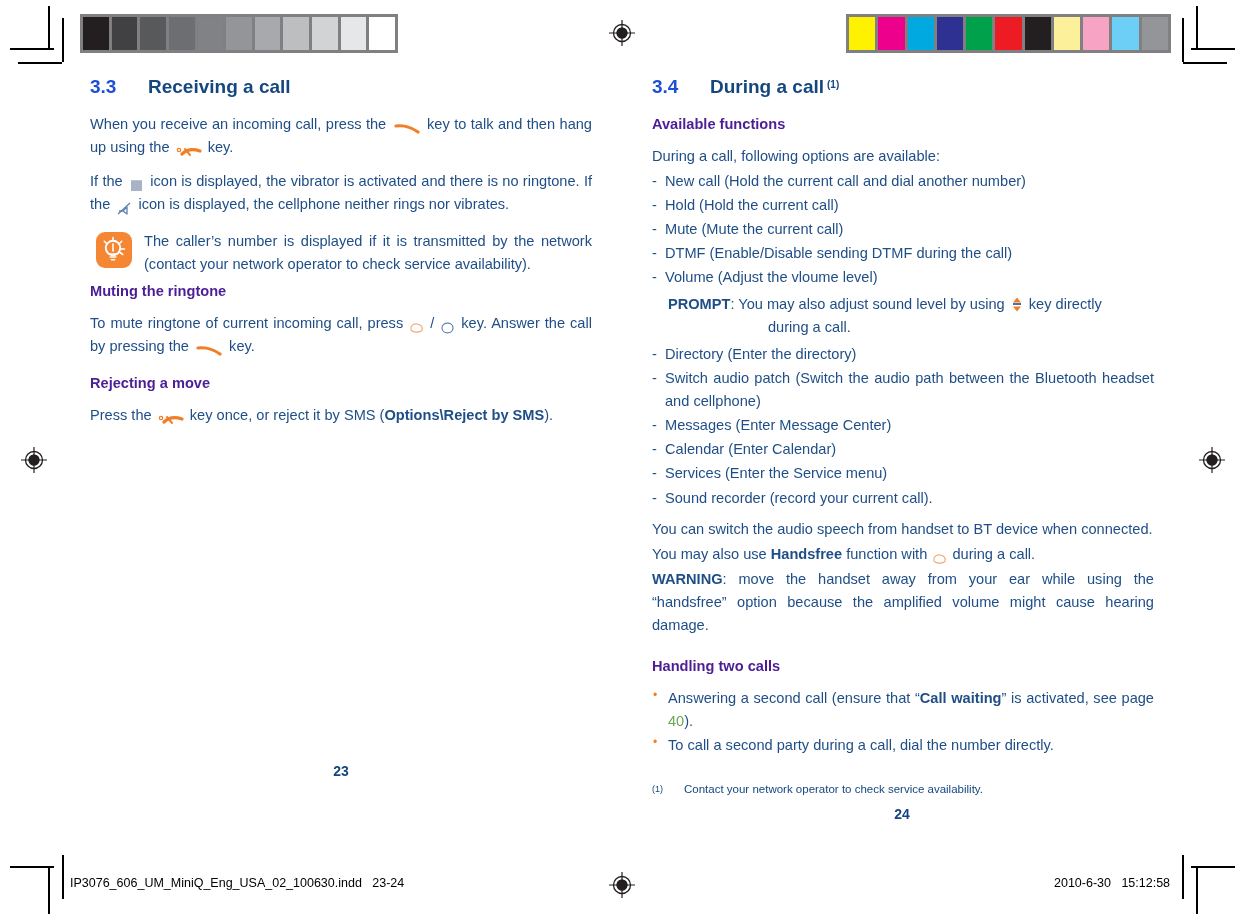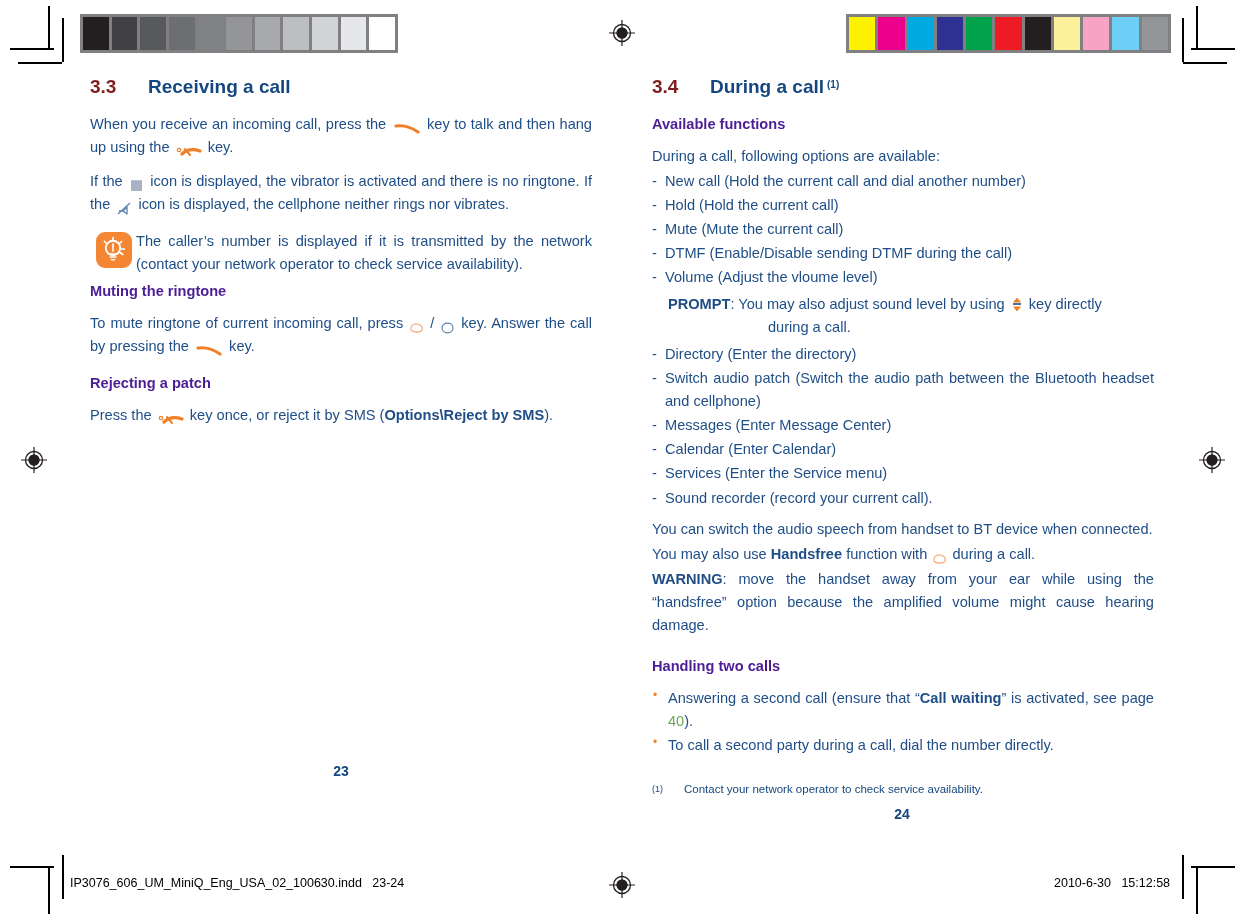--- a/index.html
+++ b/index.html
@@ -67,21 +67,21 @@
   h2.section-title {
     font-size: 19px;
     font-weight: bold;
     margin: 0 0 14px 0;
     line-height: 1.2;
     color: #14477f;
     display: flex;
     align-items: baseline;
   }
   h2.section-title .num {
-    color: #7f1d1d;
+    color: #1d4ed8;
     width: 58px;
     flex: 0 0 58px;
   }
   h2.section-title sup {
     font-size: 10px;
     font-weight: bold;
     margin-left: 3px;
     top: -0.55em;
     position: relative;
   }
@@ -145,21 +145,21 @@
   .prompt-block .cont {
     display: block;
     margin-left: 100px;
   }
 
   
   .tip {
     display: flex;
     align-items: flex-start;
     margin: 14px 0 4px 0;
-    gap: 4px;
+    gap: 12px;
   }
   .tip .tip-icon {
     flex: 0 0 36px;
     width: 36px; height: 36px;
     background: #f58634;
     border-radius: 9px;
     position: relative;
     margin-left: 6px;
     margin-top: 2px;
   }
@@ -374,21 +374,21 @@
     </span>
     <span>key. Answer the call by pressing the</span>
     <span class="ic ic-send">
       <svg viewBox="0 0 26 12" width="26" height="12">
           <path d="M2 3 C8 2.2 17 4 24 9" fill="none" stroke="#f07f28" stroke-width="3.2" stroke-linecap="round"></path>
         </svg>
     </span>
     <span>key.</span>
   </p>
 
-  <h3 class="sub-title">Rejecting a patch</h3>
+  <h3 class="sub-title">Rejecting a move</h3>
 
   <p class="body nojust">
     <span>Press the</span>
     <span class="ic ic-end">
       <svg viewBox="0 0 26 12" width="26" height="12">
         <path d="M6 8 C11 3 18 3 24 5" fill="none" stroke="#f07f28" stroke-width="3.2" stroke-linecap="round"></path>
         <path d="M9 3 L14 9" stroke="#f07f28" stroke-width="2" stroke-linecap="round"></path>
         <circle cx="3" cy="4" r="1.7" fill="none" stroke="#f07f28" stroke-width="1.2"></circle>
       </svg>
     </span>

